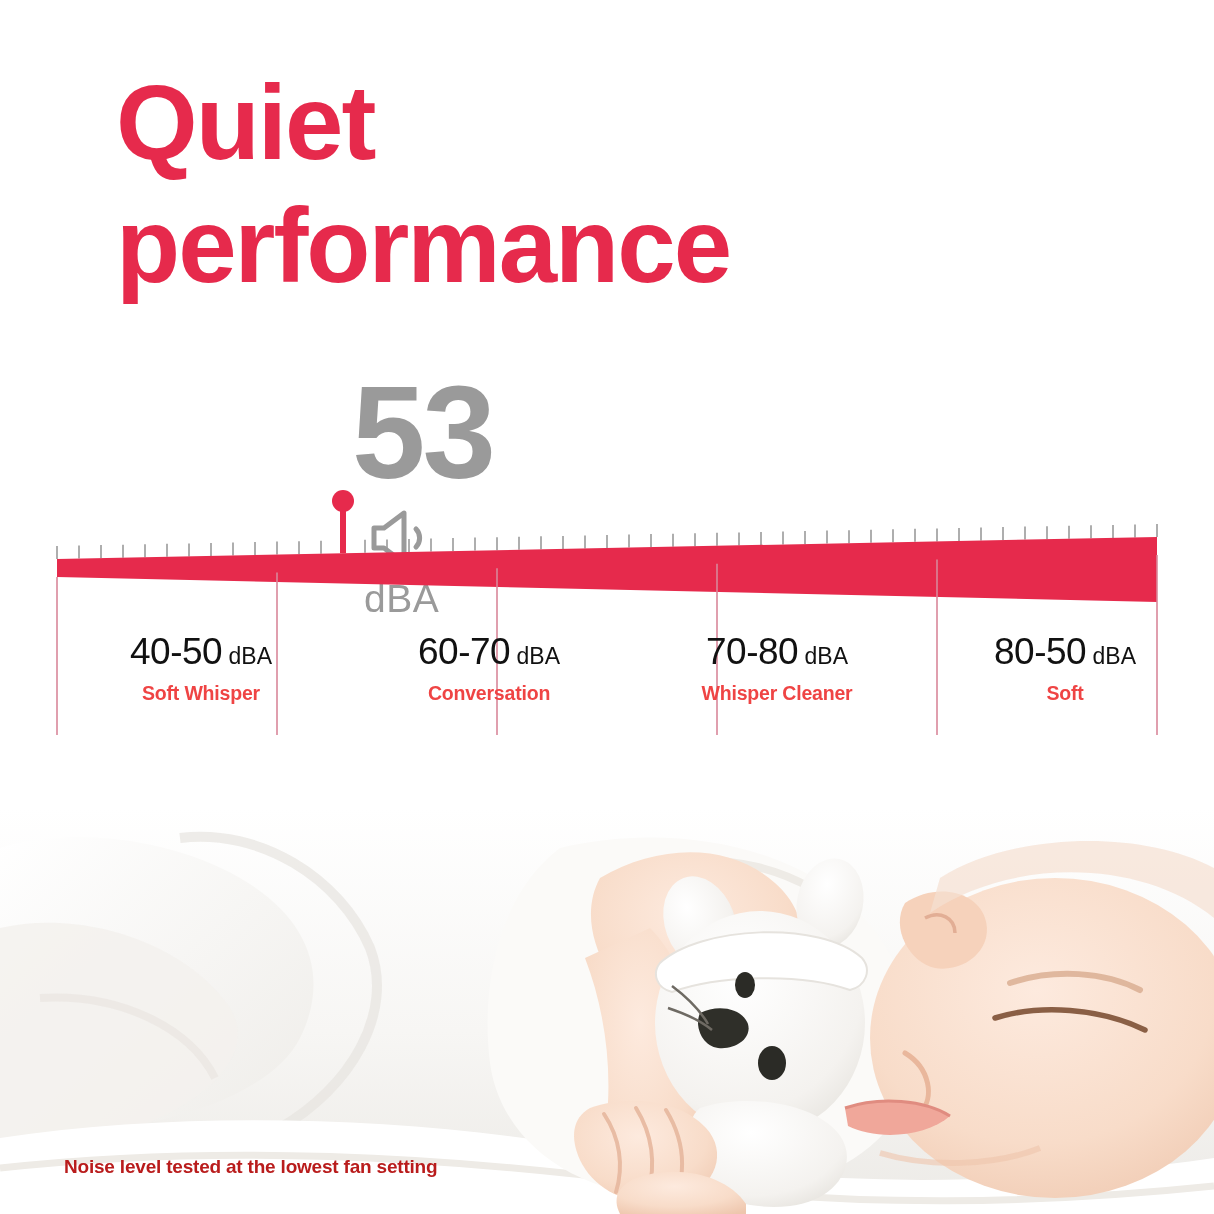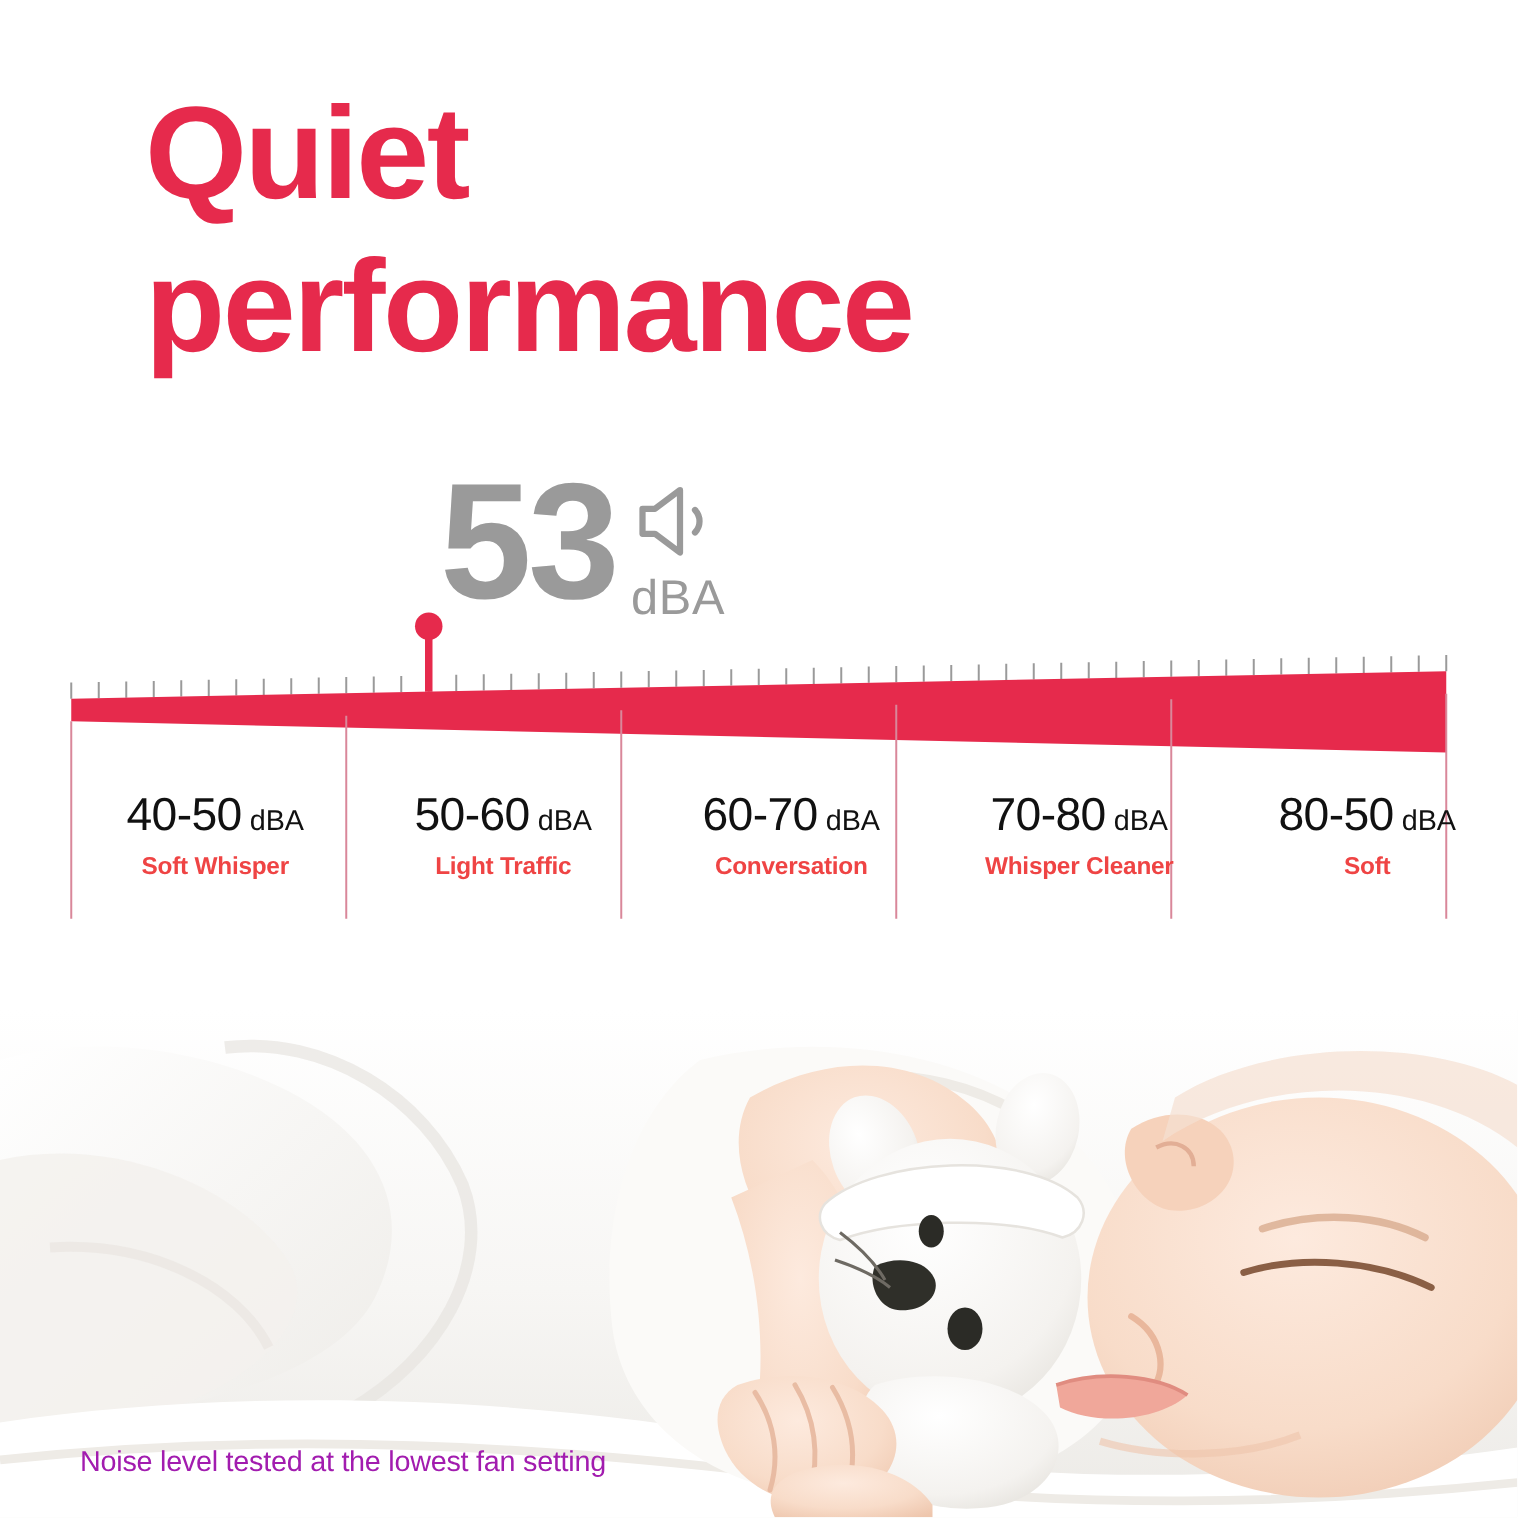--- a/index.html
+++ b/index.html
@@ -26,20 +26,21 @@
   }
   #headline .hl-line { display:block; white-space:nowrap; }
 
   
   #reading {
     position:absolute;
     left:352px;
     top:372px;
     display:flex;
     align-items:flex-start;
+    flex-direction:column;
   }
   #reading-value {
     font-size:132px;
     font-weight:bold;
     color:#9A9A9A;
     line-height:0.92;
     letter-spacing:-3px;
   }
   #reading-right {
     display:flex;
@@ -110,23 +111,23 @@
     height:406px;
     overflow:hidden;
     background:#fbfbfa;
   }
   #photo-svg { position:absolute; left:0; top:0; }
 
   #footnote {
     position:absolute;
     left:64px;
     top:1156px;
-    font-size:23px;
-    font-weight:normal;
-    color:#a21caf;
+    font-size:19px;
+    font-weight:bold;
+    color:#b91c1c;
     letter-spacing:-0.2px;
     white-space:nowrap;
   }
 </style>
 </head>
 <body>
 
 <div id="headline">
   <span class="hl-line">Quiet</span>
   <span class="hl-line">performance</span>
@@ -219,24 +220,20 @@
     </g>
   </svg>
 </div>
 
 <div id="segments">
     <div class="segment">
       <div class="seg-range"><span>40-50</span><span class="seg-unit"> dBA</span></div>
       <div class="seg-name">Soft Whisper</div>
     </div>
     <div class="segment">
-      <div class="seg-range"><span>50-60</span><span class="seg-unit"> dBA</span></div>
-      <div class="seg-name">Light Traffic</div>
-    </div>
-    <div class="segment">
       <div class="seg-range"><span>60-70</span><span class="seg-unit"> dBA</span></div>
       <div class="seg-name">Conversation</div>
     </div>
     <div class="segment">
       <div class="seg-range"><span>70-80</span><span class="seg-unit"> dBA</span></div>
       <div class="seg-name">Whisper Cleaner</div>
     </div>
     <div class="segment">
       <div class="seg-range"><span>80-50</span><span class="seg-unit"> dBA</span></div>
       <div class="seg-name">Soft</div>

